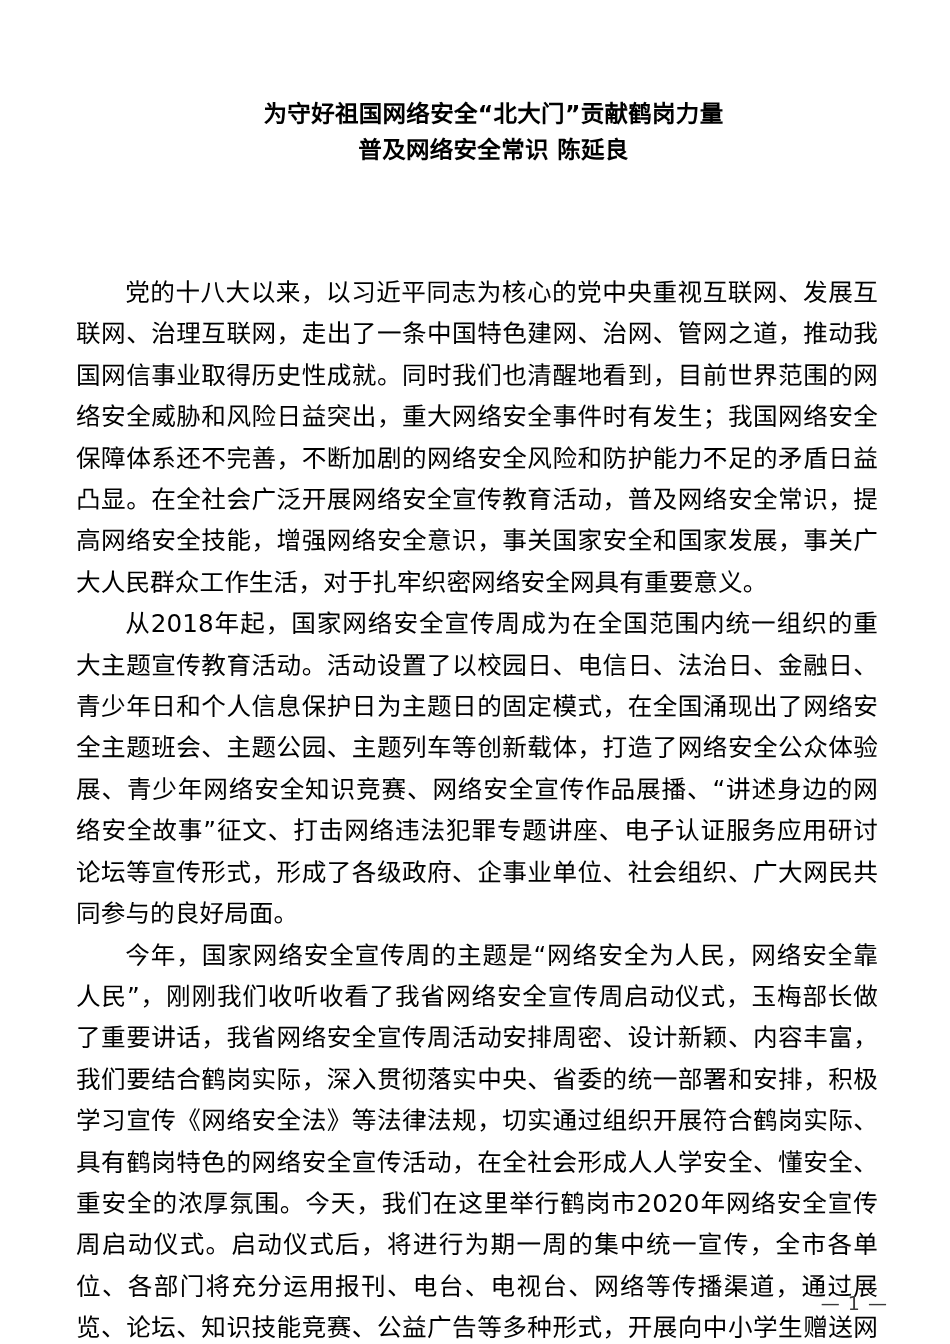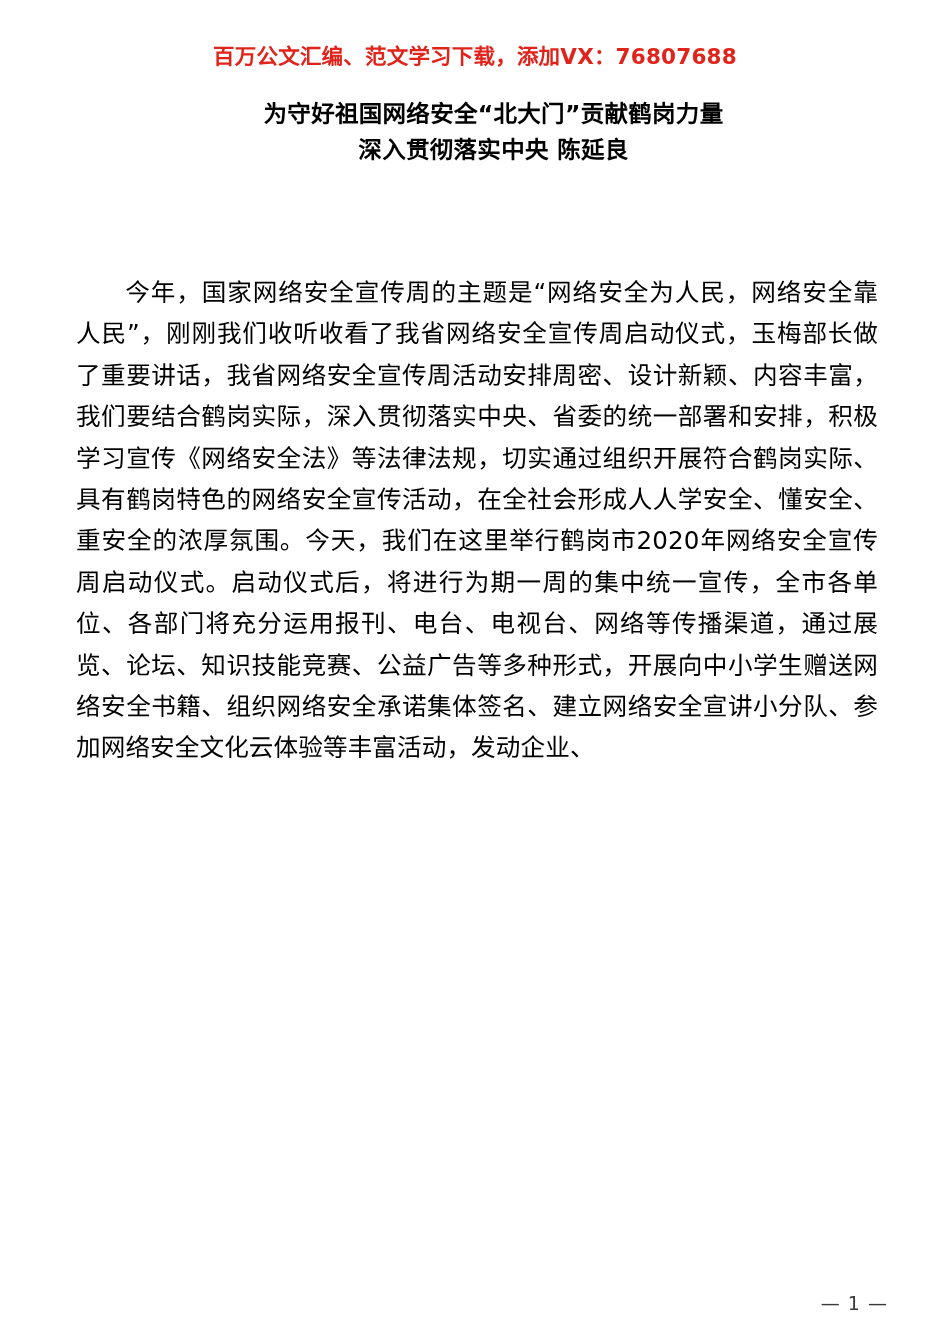--- a/index.html
+++ b/index.html
@@ -89,26 +89,27 @@
     font-size: 19px;
     color: #3a3a3a;
     letter-spacing: 1px;
   }
 </style>
 </head>
 <body>
 
 <div class="page">
 
-  <div class="promo-banner" style="color: rgb(224, 36, 27);">百万公文汇编、范文学习下载，添加VX：76807688</div>
 
   <div class="title-block">
     <div class="title-line main">为守好祖国网络安全“北大门”贡献鹤岗力量</div>
-    <div class="title-line byline">深入贯彻落实中央  陈延良</div>
+    <div class="title-line byline">普及网络安全常识  陈延良</div>
   </div>
 
   <div class="body-copy">
+    <p class="para indent">党的十八大以来，以习近平同志为核心的党中央重视互联网、发展互联网、治理互联网，走出了一条中国特色建网、治网、管网之道，推动我国网信事业取得历史性成就。同时我们也清醒地看到，目前世界范围的网络安全威胁和风险日益突出，重大网络安全事件时有发生；我国网络安全保障体系还不完善，不断加剧的网络安全风险和防护能力不足的矛盾日益凸显。在全社会广泛开展网络安全宣传教育活动，普及网络安全常识，提高网络安全技能，增强网络安全意识，事关国家安全和国家发展，事关广大人民群众工作生活，对于扎牢织密网络安全网具有重要意义。</p>
+    <p class="para indent">从2018年起，国家网络安全宣传周成为在全国范围内统一组织的重大主题宣传教育活动。活动设置了以校园日、电信日、法治日、金融日、青少年日和个人信息保护日为主题日的固定模式，在全国涌现出了网络安全主题班会、主题公园、主题列车等创新载体，打造了网络安全公众体验展、青少年网络安全知识竞赛、网络安全宣传作品展播、“讲述身边的网络安全故事”征文、打击网络违法犯罪专题讲座、电子认证服务应用研讨论坛等宣传形式，形成了各级政府、企事业单位、社会组织、广大网民共同参与的良好局面。</p>
     <p class="para indent">今年，国家网络安全宣传周的主题是“网络安全为人民，网络安全靠人民”，刚刚我们收听收看了我省网络安全宣传周启动仪式，玉梅部长做了重要讲话，我省网络安全宣传周活动安排周密、设计新颖、内容丰富，我们要结合鹤岗实际，深入贯彻落实中央、省委的统一部署和安排，积极学习宣传《网络安全法》等法律法规，切实通过组织开展符合鹤岗实际、具有鹤岗特色的网络安全宣传活动，在全社会形成人人学安全、懂安全、重安全的浓厚氛围。今天，我们在这里举行鹤岗市2020年网络安全宣传周启动仪式。启动仪式后，将进行为期一周的集中统一宣传，全市各单位、各部门将充分运用报刊、电台、电视台、网络等传播渠道，通过展览、论坛、知识技能竞赛、公益广告等多种形式，开展向中小学生赠送网络安全书籍、组织网络安全承诺集体签名、建立网络安全宣讲小分队、参加网络安全文化云体验等丰富活动，发动企业、</p>
   </div>
 
   <div class="page-footer">— 1 —</div>
 
 </div>
 
 </body></html>

